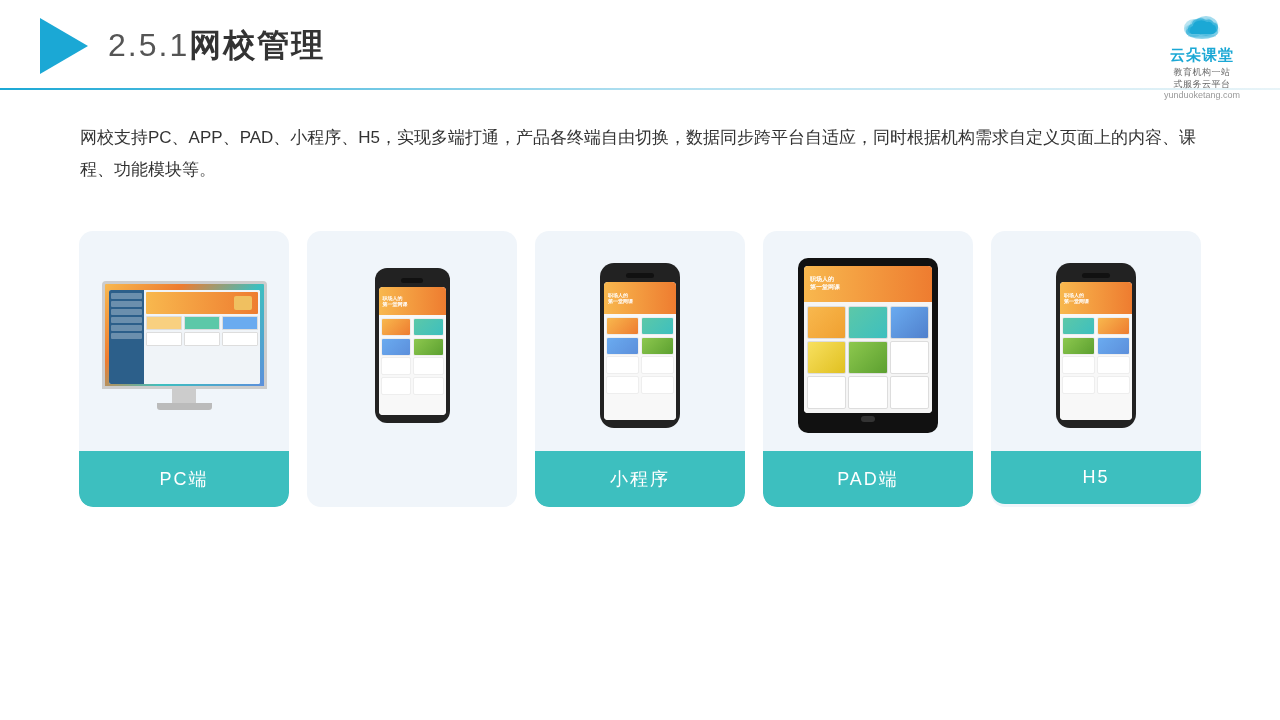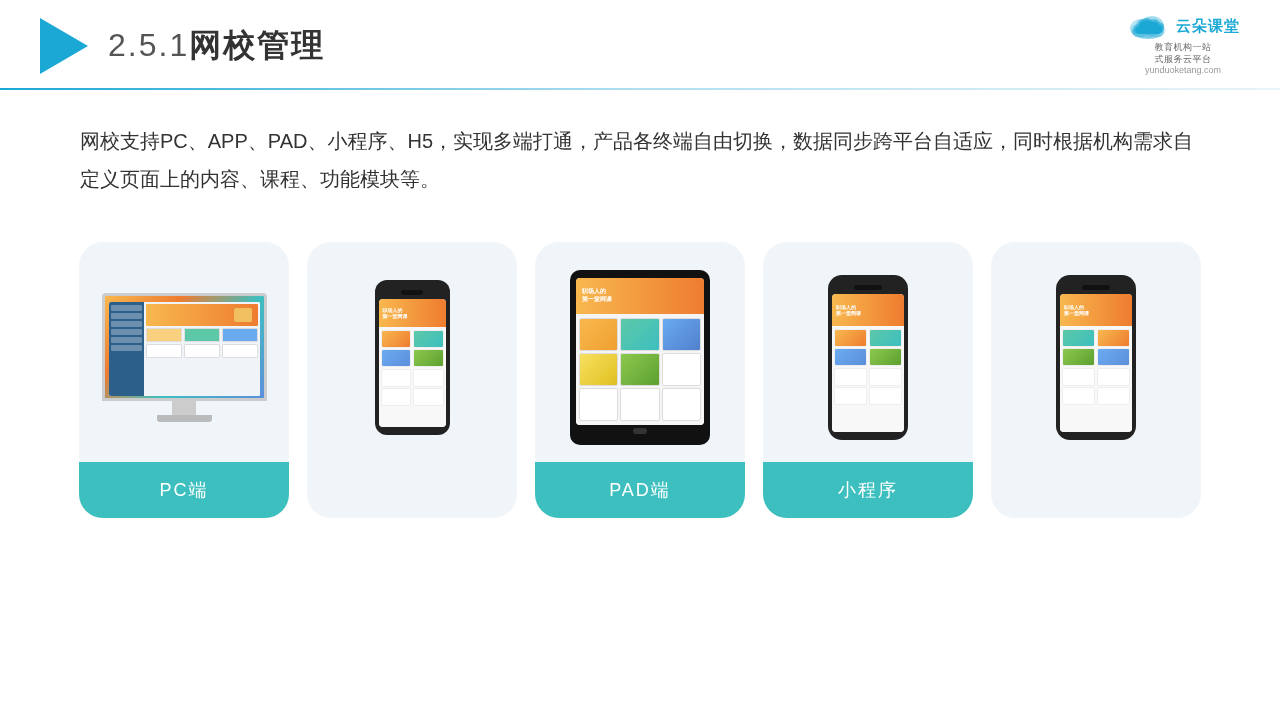--- a/index.html
+++ b/index.html
@@ -43,20 +43,21 @@
       right: 40px;
       top: 12px;
       display: flex;
       flex-direction: column;
       align-items: center;
     }
     .brand-icon {
       display: flex;
       align-items: center;
       gap: 6px;
+      flex-direction: column;
     }
     .cloud-svg {
       width: 44px;
       height: 28px;
     }
     .brand-name {
       font-size: 15px;
       color: #1ba8d5;
       font-weight: bold;
       letter-spacing: 1px;
@@ -78,37 +79,37 @@
     
     .divider {
       height: 2px;
       background: linear-gradient(to right, #1ba8d5, #b0dff0, #e8f4f8);
       margin: 14px 0 0 0;
     }
 
     
     .description {
       padding: 32px 80px 24px 80px;
-      font-size: 20px;
+      font-size: 17px;
       color: #333;
       line-height: 1.9;
     }
 
     
     .cards-container {
       display: flex;
       justify-content: center;
       gap: 18px;
       padding: 10px 40px 0 40px;
       margin-top: 10px;
     }
 
     .card {
       background: #f0f5fa;
-      border-radius: 24px;
+      border-radius: 14px;
       width: 210px;
       display: flex;
       flex-direction: column;
       align-items: center;
       overflow: hidden;
       flex-shrink: 0;
     }
 
     .card-image-area {
       width: 100%;
@@ -440,20 +441,52 @@
               <div class="phone-card"></div>
             </div>
           </div>
         </div>
       </div>
     </div>
   </div>
 
   <div class="card">
     <div class="card-image-area">
+      <div class="phone" style="width:80px;height:165px;border-radius:14px;">
+        <div class="phone-notch" style="width:28px;"></div>
+        <div class="phone-screen">
+          <div class="phone-screen-banner" style="height:32px;">
+            <div class="phone-screen-banner-text">职场人的<br>第一堂网课</div>
+          </div>
+          <div class="phone-screen-content">
+            <div class="phone-row">
+              <div class="phone-card orange"></div>
+              <div class="phone-card teal"></div>
+            </div>
+            <div class="phone-row">
+              <div class="phone-card blue"></div>
+              <div class="phone-card green"></div>
+            </div>
+            <div class="phone-row">
+              <div class="phone-card"></div>
+              <div class="phone-card"></div>
+            </div>
+            <div class="phone-row">
+              <div class="phone-card"></div>
+              <div class="phone-card"></div>
+            </div>
+          </div>
+        </div>
+      </div>
+    </div>
+    <div class="card-label">小程序</div>
+  </div>
+
+  <div class="card">
+    <div class="card-image-area">
       <div class="tablet">
         <div class="tablet-screen">
           <div class="tablet-banner">
             <div class="tablet-banner-text">职场人的<br>第一堂网课</div>
           </div>
           <div class="tablet-content">
             <div class="tablet-card orange"></div>
             <div class="tablet-card teal"></div>
             <div class="tablet-card blue"></div>
             <div class="tablet-card yellow"></div>
@@ -473,66 +506,35 @@
   <div class="card">
     <div class="card-image-area">
       <div class="phone" style="width:80px;height:165px;border-radius:14px;">
         <div class="phone-notch" style="width:28px;"></div>
         <div class="phone-screen">
           <div class="phone-screen-banner" style="height:32px;">
             <div class="phone-screen-banner-text">职场人的<br>第一堂网课</div>
           </div>
           <div class="phone-screen-content">
             <div class="phone-row">
+              <div class="phone-card teal"></div>
               <div class="phone-card orange"></div>
-              <div class="phone-card teal"></div>
-            </div>
-            <div class="phone-row">
+            </div>
+            <div class="phone-row">
+              <div class="phone-card green"></div>
               <div class="phone-card blue"></div>
-              <div class="phone-card green"></div>
             </div>
             <div class="phone-row">
               <div class="phone-card"></div>
               <div class="phone-card"></div>
             </div>
             <div class="phone-row">
               <div class="phone-card"></div>
               <div class="phone-card"></div>
             </div>
           </div>
         </div>
       </div>
     </div>
-    <div class="card-label">小程序</div>
-  </div>
-
-  <div class="card">
-    <div class="card-image-area">
-      <div class="phone" style="width:80px;height:165px;border-radius:14px;">
-        <div class="phone-notch" style="width:28px;"></div>
-        <div class="phone-screen">
-          <div class="phone-screen-banner" style="height:32px;">
-            <div class="phone-screen-banner-text">职场人的<br>第一堂网课</div>
-          </div>
-          <div class="phone-screen-content">
-            <div class="phone-row">
-              <div class="phone-card teal"></div>
-              <div class="phone-card orange"></div>
-            </div>
-            <div class="phone-row">
-              <div class="phone-card green"></div>
-              <div class="phone-card blue"></div>
-            </div>
-            <div class="phone-row">
-              <div class="phone-card"></div>
-              <div class="phone-card"></div>
-            </div>
-            <div class="phone-row">
-              <div class="phone-card"></div>
-              <div class="phone-card"></div>
-            </div>
-          </div>
-        </div>
-      </div>
-    </div>
+    <div class="card-label">H5</div>
   </div>
 
 </div>
 
 </body></html>

